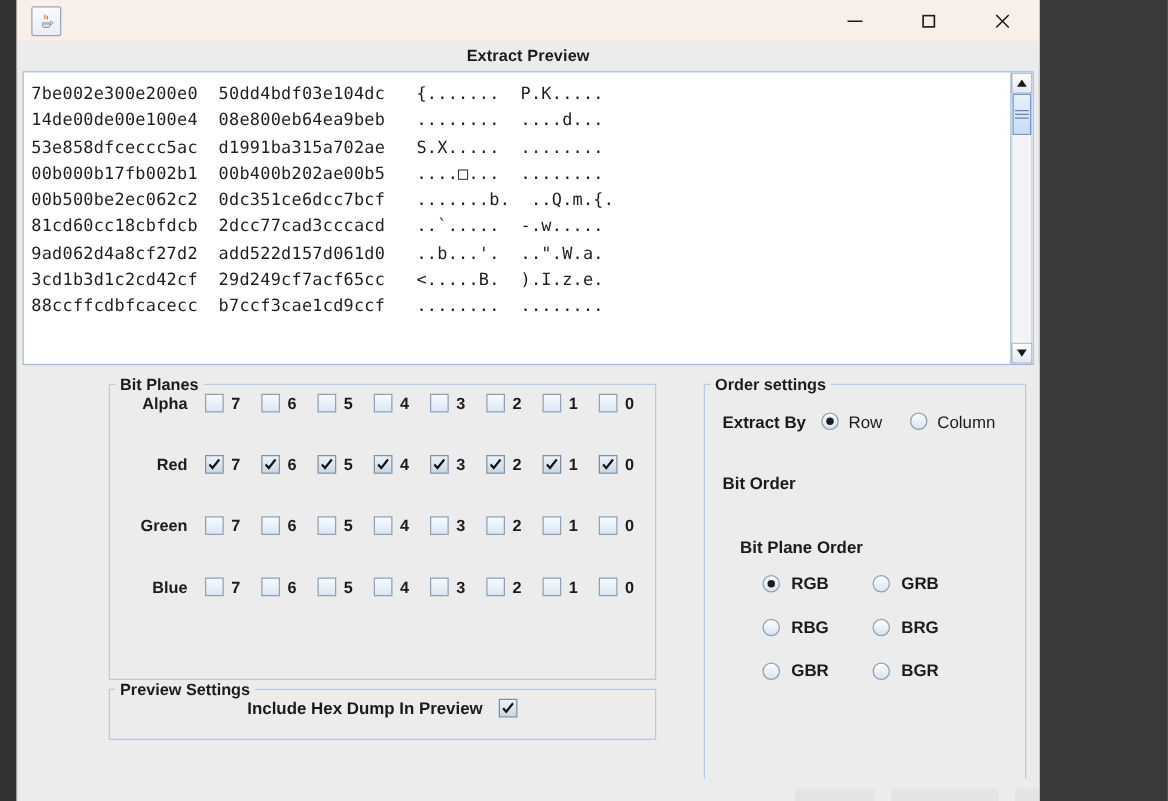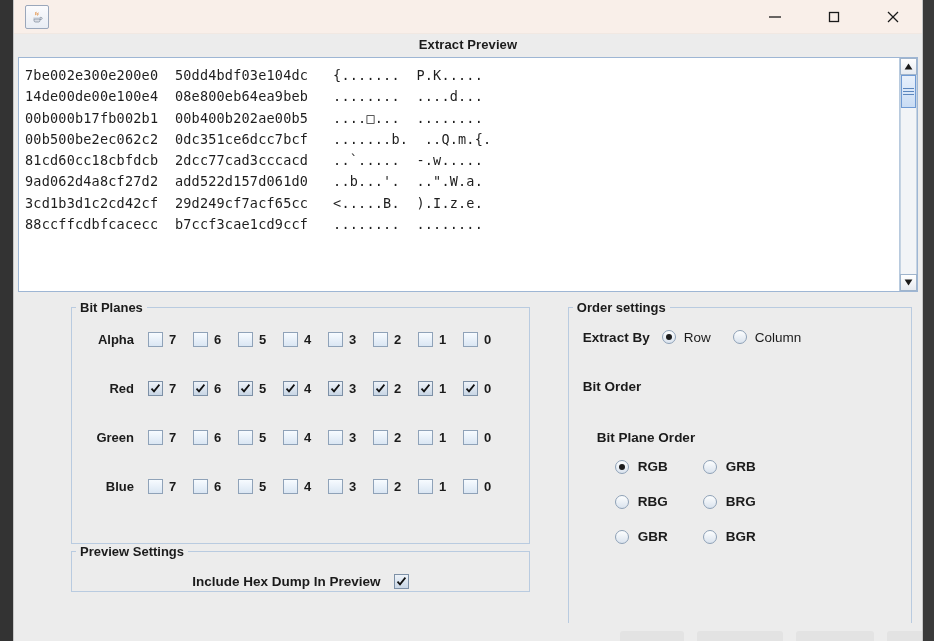--- a/index.html
+++ b/index.html
@@ -20,21 +20,21 @@
     background: #333333;
   }
   .desktop-right {
     position: absolute; left: 922px; top: 0; width: 12px; height: 641px;
     background: #3a3a3a;
   }
 
   .window {
     position: absolute;
     left: 14px; top: 0px;
-    width: 908px; height: 641px;
+    width: 817px; height: 641px;
     background: #ececec;
     display: flex; flex-direction: column;
     box-shadow: 0 0 0 1px #c6c6c6;
   }
 
   
   .titlebar {
     height: 33px;
     background: #f9efe9;
     display: flex; align-items: center;
@@ -128,40 +128,41 @@
 
   
   .lower {
     flex: 1 1 auto;
     display: flex;
     padding: 8px 10px 0 10px;
     gap: 0px;
     position: relative;
     background: #ececec;
     box-sizing: border-box;
+    margin-left: 16px;
   }
   .col-left { width: 500px; display:flex; flex-direction:column; margin-left:47px;}
   .col-right { width: 375px; margin-left: 38px; }
 
   fieldset.group {
     border: 1px solid #b9cbe0;
     margin: 0;
     padding: 0;
     background: transparent;
     box-sizing: border-box;
   }
   fieldset.group > legend {
     font-size: 13px; font-weight: bold; color: #1b1b1b;
     padding: 0 4px; margin-left: 4px;
   }
 
   
   .bp-group { height: 244px; padding: 10px 10px 0 10px; }
   .bp-row {
-    display: flex; align-items: center;
+    display: flex; align-items: flex-start;
     height: 49px;
   }
   .bp-label {
     width: 76px; text-align: right;
     font-size: 13px; font-weight: bold; color:#1b1b1b;
     padding-right: 14px;
     box-sizing: border-box;
   }
   .bp-cell { display:flex; align-items:center; width:45px; }
   .bp-num { font-size: 13px; font-weight: bold; color:#1b1b1b; margin-left: 6px; }
@@ -175,21 +176,21 @@
     flex: 0 0 auto;
   }
   .cb.checked {
     background: linear-gradient(#eef3f9,#c9d6e5);
     border-color:#7d90a6;
   }
   .cb svg { display:block; }
 
   
   .ps-group { height: 48px; margin-top: 17px; padding: 6px 10px 0 10px; position: relative;}
-  .ps-row { display:flex; align-items:flex-end; justify-content:center; height:30px; }
+  .ps-row { display:flex; align-items:flex-start; justify-content:center; height:30px; }
   .ps-label { font-size:13.5px; font-weight:bold; color:#1b1b1b; margin-right:13px; }
 
   
   .os-group { height: 330px; padding: 14px 10px 0 10px; }
   .os-row { display:flex; align-items:center; height: 44px; padding-left: 14px;}
   .os-row.second { margin-top: 5px; }
   .os-label { font-size:13.5px; font-weight:bold; color:#1b1b1b; margin-right: 12px; }
   .radio-item { display:flex; align-items:center; margin-right: 22px; }
   .radio-item .rlabel { font-size:13.5px; font-weight:normal; color:#1b1b1b; margin-left: 8px; }
   .rb {
@@ -270,20 +271,21 @@
     </div>
 
     <div class="preview-header">
       <span>Extract Preview</span>
     </div>
 
     <div class="hex-wrap">
       <div class="hex-area" id="hex-area">
           <div class="hex-line">7be002e300e200e0  50dd4bdf03e104dc   {.......  P.K.....</div>
           <div class="hex-line">14de00de00e100e4  08e800eb64ea9beb   ........  ....d...</div>
+          <div class="hex-line">53e858dfceccc5ac  d1991ba315a702ae   S.X.....  ........</div>
           <div class="hex-line">00b000b17fb002b1  00b400b202ae00b5   ....□...  ........</div>
           <div class="hex-line">00b500be2ec062c2  0dc351ce6dcc7bcf   .......b.  ..Q.m.{.</div>
           <div class="hex-line">81cd60cc18cbfdcb  2dcc77cad3cccacd   ..`.....  -.w.....</div>
           <div class="hex-line">9ad062d4a8cf27d2  add522d157d061d0   ..b...'.  ..".W.a.</div>
           <div class="hex-line">3cd1b3d1c2cd42cf  29d249cf7acf65cc   &lt;.....B.  ).I.z.e.</div>
           <div class="hex-line">88ccffcdbfcacecc  b7ccf3cae1cd9ccf   ........  ........</div>
         </div>
       <div class="vscroll">
         <div class="sb-btn">
           <svg width="9" height="7" viewBox="0 0 9 7">

